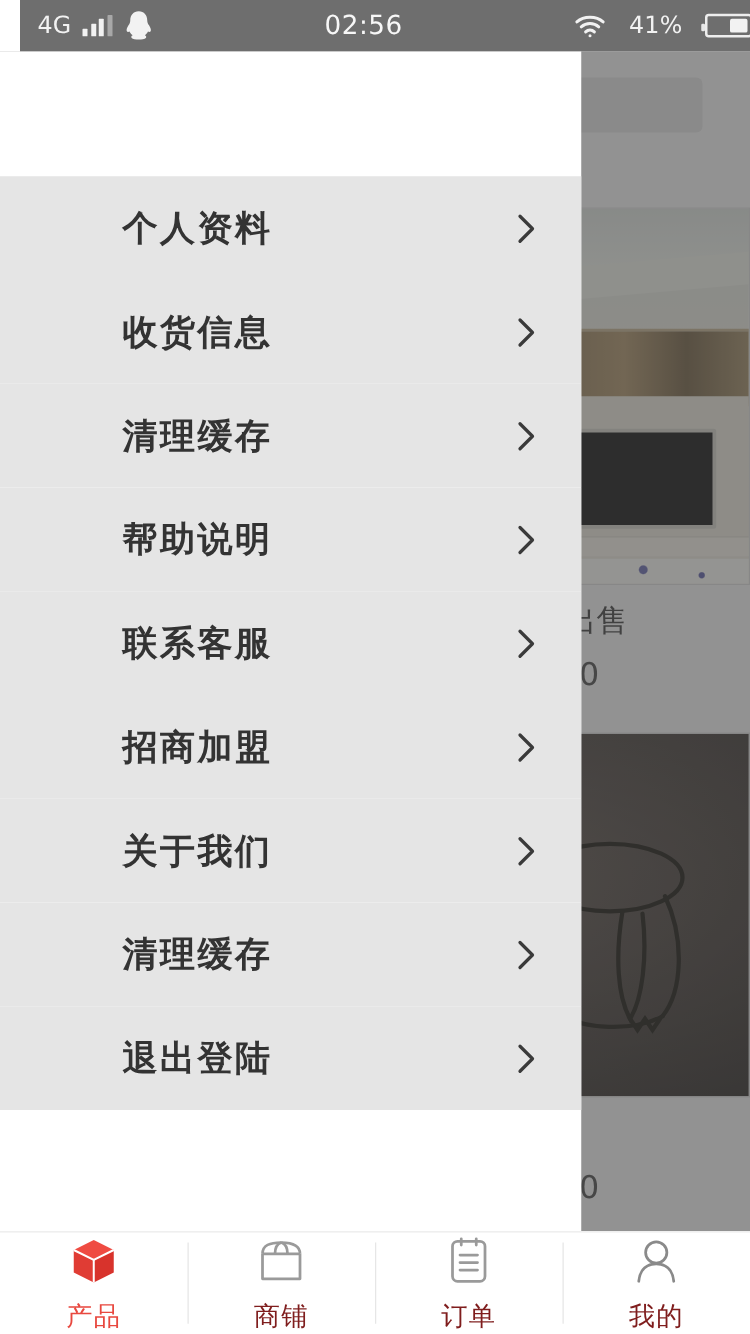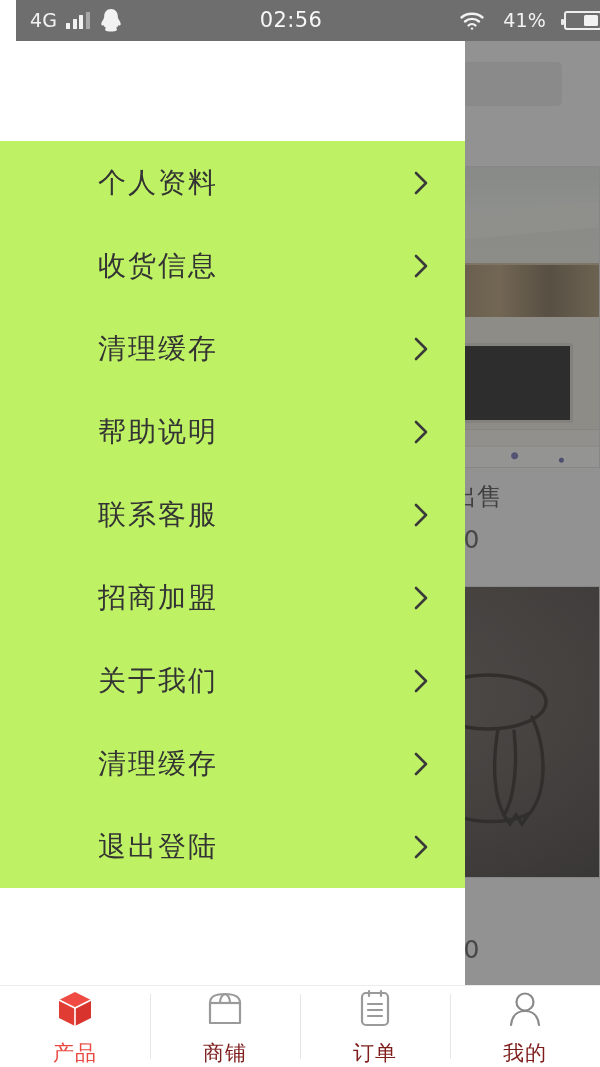--- a/index.html
+++ b/index.html
@@ -155,21 +155,22 @@
     width:465px; height:944px;
     background:#ffffff;
     z-index:20;
     padding-top:100px;
   }
   .menu-item {
     height:83px;
     display:flex; align-items:center;
     padding:0 36px 0 98px;
     cursor:pointer;
-    background:#bef264;
+    background:#e5e5e5;
+    font-weight:bold;
   }
   .menu-label {
     flex:1 1 auto;
     font-size:28px; color:#333333;
     letter-spacing:2px;
     line-height:1;
   }
   .chev {
     flex:0 0 auto; width:16px; height:28px;
     display:block;

